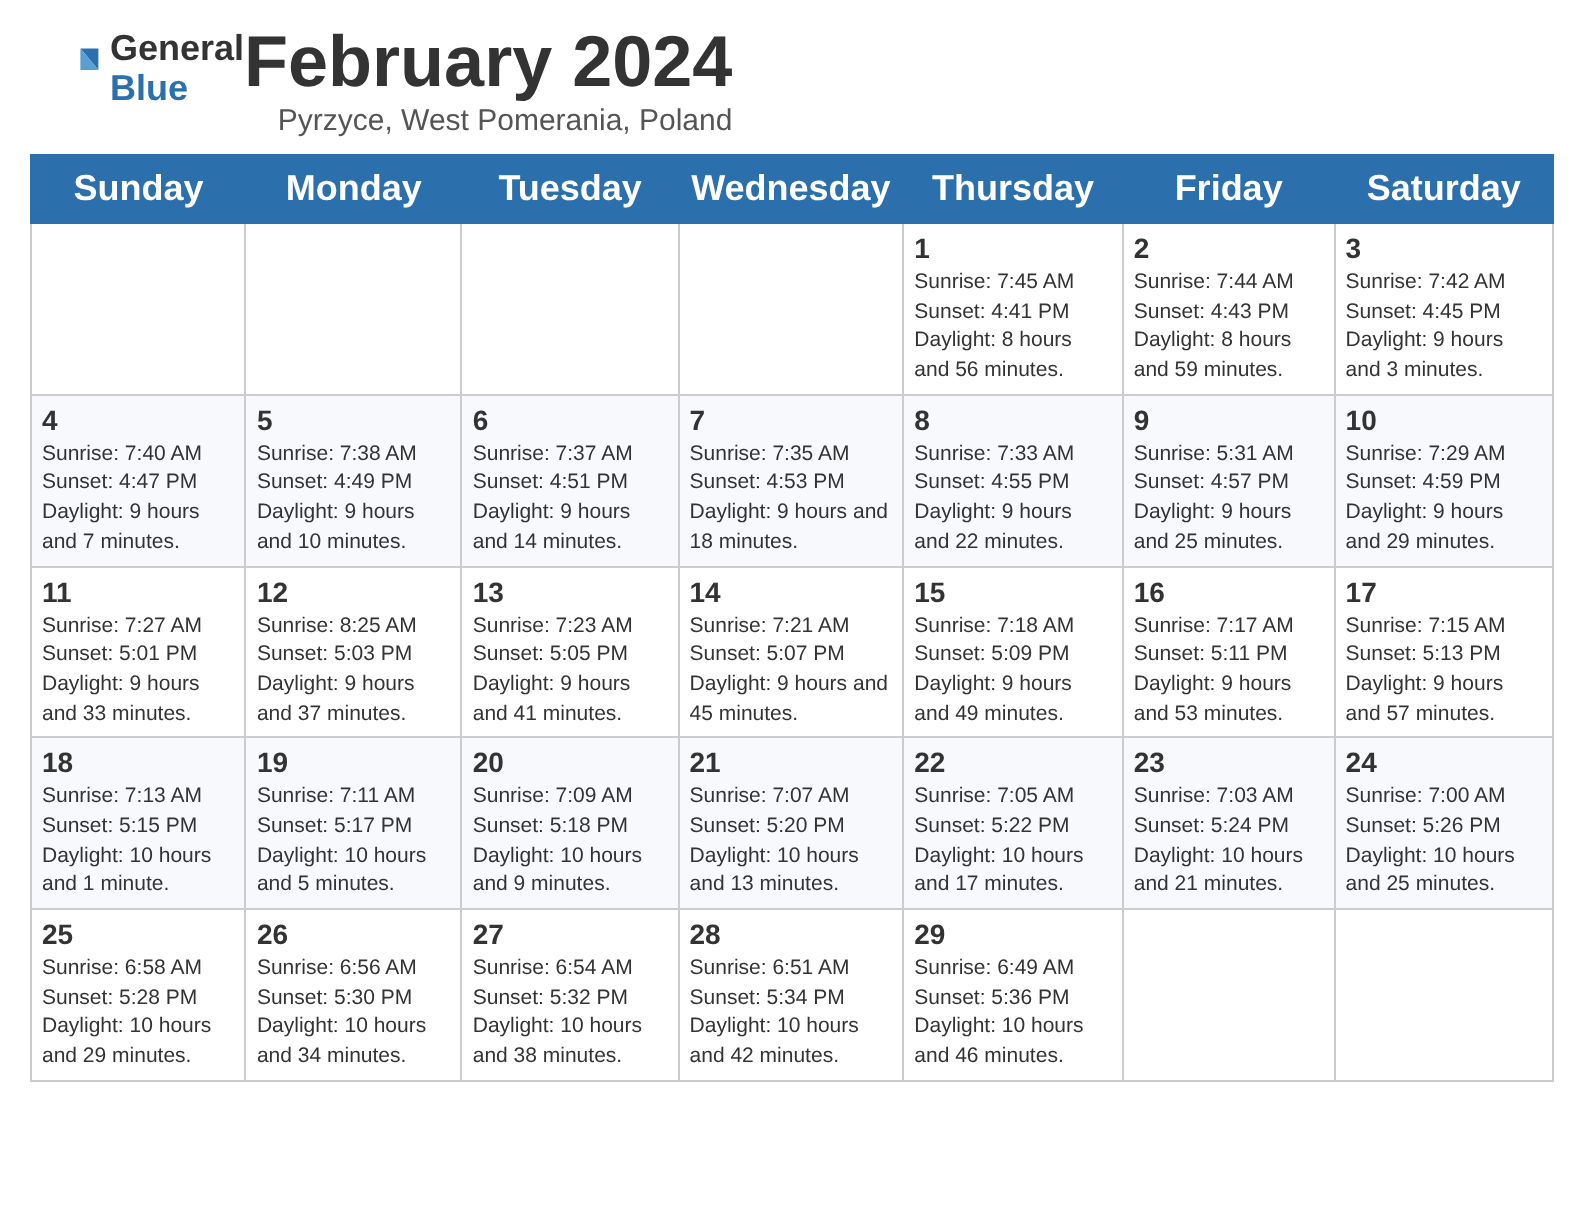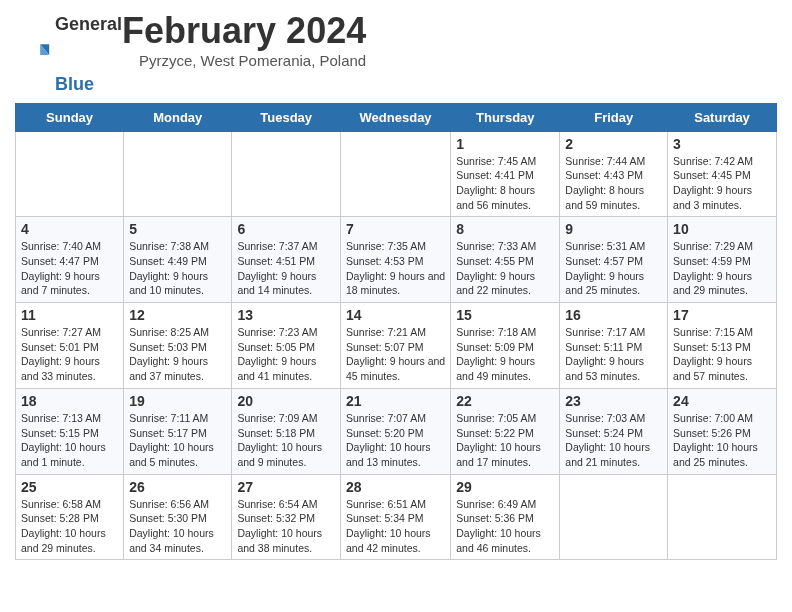--- a/index.html
+++ b/index.html
@@ -27,21 +27,20 @@
     }
     .logo-general {
       font-size: 18px;
       font-weight: bold;
       color: #333;
     }
     .logo-blue {
       font-size: 18px;
       font-weight: bold;
       color: #2c6fad;
-      margin-top: 40px;
     }
     .logo-icon {
       width: 36px;
       height: 36px;
       margin-right: 4px;
     }
     .title-area {
       text-align: right;
     }
     .month-year {
@@ -55,21 +54,21 @@
     }
     .calendar {
       width: 100%;
       border-collapse: collapse;
     }
     .calendar th {
       background: #2c6fad;
       color: #fff;
       text-align: center;
       padding: 6px 4px;
-      font-size: 13px;
+      font-size: 18px;
       border: 1px solid #2c6fad;
     }
     .calendar td {
       border: 1px solid #ccc;
       vertical-align: top;
       padding: 4px 5px;
       width: 113px;
       min-height: 80px;
       font-size: 11px;
       color: #333;

